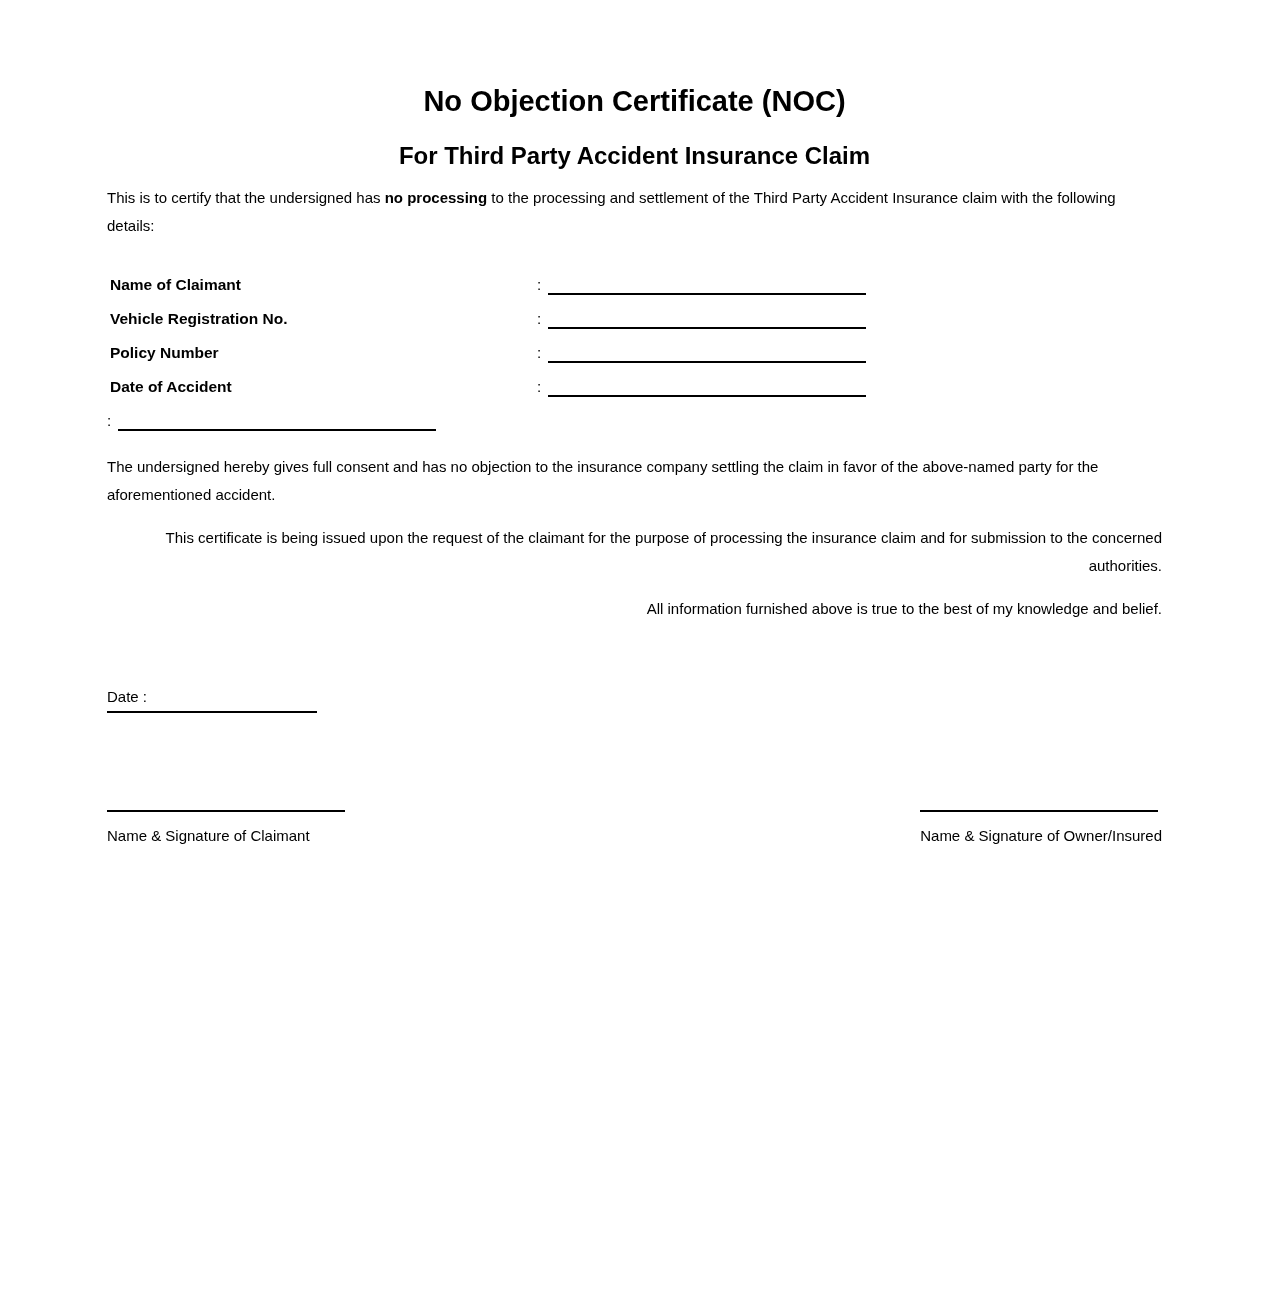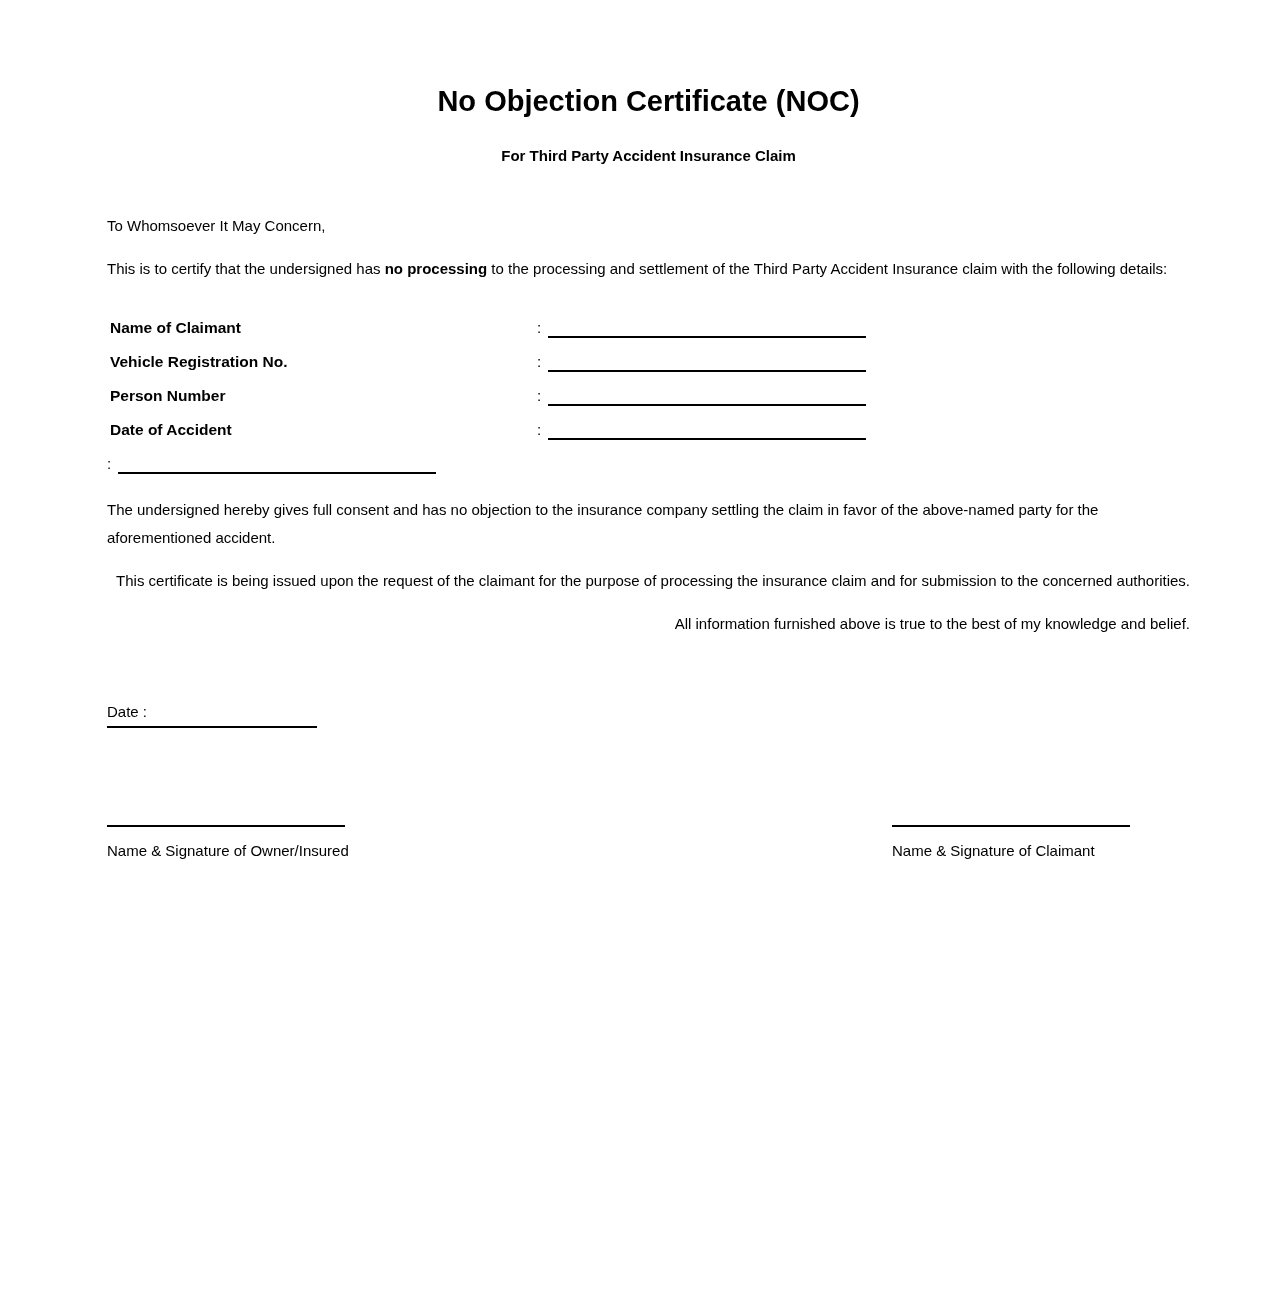--- a/index.html
+++ b/index.html
@@ -8,34 +8,34 @@
     width: 1278px;
     height: 1300px;
     background: #ffffff;
     color: #000000;
     font-family: "Liberation Sans", sans-serif;
     font-size: 15px;
   }
   .page {
     width: 1278px;
     height: 924px;
-    padding: 0 88px 0 107px;
+    padding: 0 116px 0 107px;
     overflow: hidden;
   }
   .doc-title {
     margin-top: 84px;
     text-align: center;
     font-size: 29px;
     font-weight: bold;
     line-height: 34px;
   }
   .doc-subtitle {
     margin-top: 25px;
     text-align: center;
-    font-size: 15px;
+    font-size: 24px;
     font-weight: bold;
     line-height: 26px;
   }
   .salutation {
     margin-top: 43px;
     line-height: 28px;
   }
   .para {
     margin: 15px 0 0 0;
     line-height: 28px;
@@ -99,42 +99,41 @@
 </style>
 </head>
 <body>
 
 <div class="page">
 
   <div class="doc-title">No Objection Certificate (NOC)</div>
 
   <div class="doc-subtitle">For Third Party Accident Insurance Claim</div>
 
-  <div class="salutation">To Whomsoever It May Concern,</div>
 
   <p class="para">
     <span>This is to certify that the undersigned has </span><b>no processing</b><span> to the processing and settlement of the Third Party Accident Insurance claim with the following details:</span>
   </p>
 
   <div class="fields">
 
     <div class="field-row">
       <span class="field-label">Name of Claimant</span>
       <span class="field-sep">:</span>
       <span class="blank-line field-line"></span>
     </div>
 
     <div class="field-row">
       <span class="field-label">Vehicle Registration No.</span>
       <span class="field-sep">:</span>
       <span class="blank-line field-line"></span>
     </div>
 
     <div class="field-row">
-      <span class="field-label">Person Number</span>
+      <span class="field-label">Policy Number</span>
       <span class="field-sep">:</span>
       <span class="blank-line field-line"></span>
     </div>
 
     <div class="field-row">
       <span class="field-label">Date of Accident</span>
       <span class="field-sep">:</span>
       <span class="blank-line field-line"></span>
     </div>
 
@@ -152,23 +151,23 @@
   <p class="para gap-para">All information furnished above is true to the best of my knowledge and belief.</p>
 
   <div class="dateplace">
     <div class="dp-row">
       <span class="dp-label">Date :</span>
       <span class="blank-line dp-line"></span>
     </div>
   </div>
 
   <div class="signatures">
+    <div class="sig-block right">
+      <div class="sig-line"></div>
+      <div class="sig-label">Name &amp; Signature of Claimant</div>
+    </div>
     <div class="sig-block left">
       <div class="sig-line"></div>
       <div class="sig-label">Name &amp; Signature of Owner/Insured</div>
-    </div>
-    <div class="sig-block right">
-      <div class="sig-line"></div>
-      <div class="sig-label">Name &amp; Signature of Claimant</div>
     </div>
   </div>
 
 </div>
 
 </body></html>

